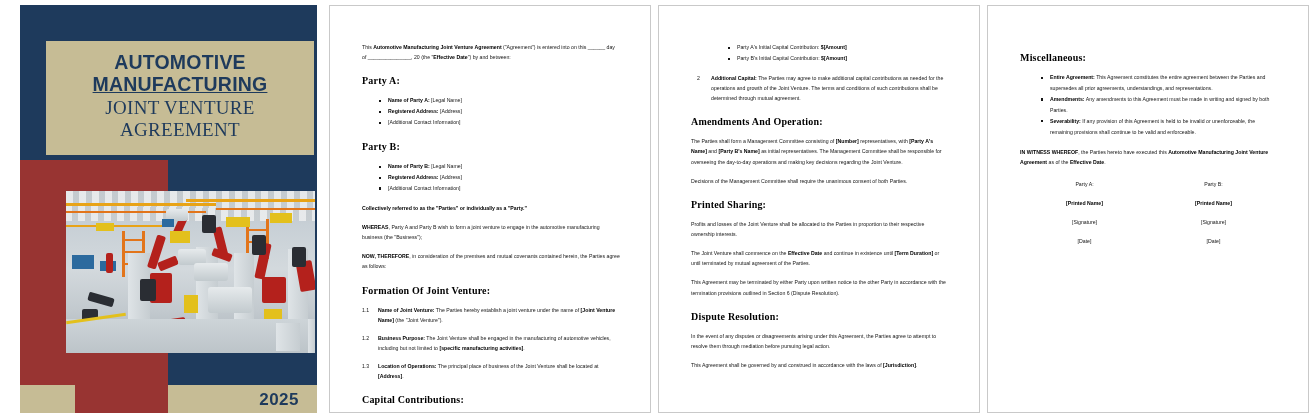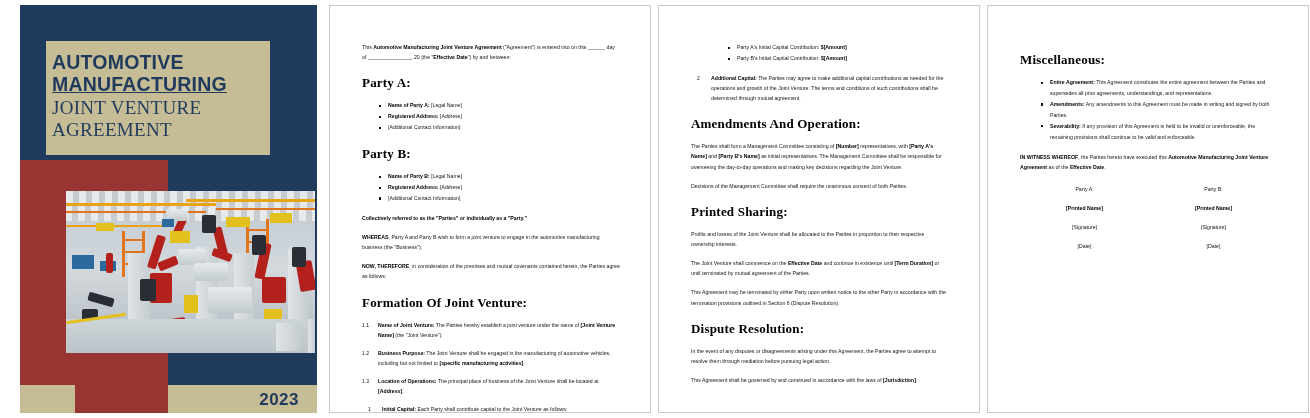--- a/index.html
+++ b/index.html
@@ -62,24 +62,25 @@
     bottom: 3px;
     font-size: 17px;
     font-weight: bold;
     color: #1E3A5C;
     letter-spacing: 0.5px;
   }
   .title-box {
     position: absolute;
     left: 26px;
     top: 36px;
-    width: 224px;
+    width: 268px;
     background: #C6BC95;
     padding: 11px 6px 13px 6px;
     box-sizing: border-box;
+    text-align: center;
   }
   .title-line1 {
     font-family: "Liberation Sans", sans-serif;
     font-size: 19.5px;
     font-weight: bold;
     color: #1E3A5C;
     line-height: 1.12;
     letter-spacing: 0.2px;
   }
   .title-line2 {
@@ -180,21 +181,21 @@
   p.body {
     font-family: "Liberation Sans", sans-serif;
     font-size: 5.2px;
     line-height: 1.95;
     margin: 0 0 9px 0;
     text-align: left;
     color: #161616;
   }
   h2.section {
     font-family: "Liberation Serif", serif;
-    font-size: 13px;
+    font-size: 10px;
     font-weight: bold;
     margin: 13px 0 9px 0;
     color: #000;
     letter-spacing: 0.2px;
   }
   h2.section.first { margin-top: 4px; }
   ul.bullets {
     margin: 0 0 9px 0;
     padding-left: 26px;
     list-style: none;
@@ -361,21 +362,21 @@
       <div class="ph-blue" style="left:96px;top:28px;width:12px;height:8px;"></div>
       <div class="ph-floor"></div>
       <div class="ph-yellow" style="left:0;top:126px;width:60px;height:3px;transform:rotate(-8deg);"></div>
       <div class="ph-robot" style="left:40px;top:62px;width:7px;height:20px;"></div>
       <div class="ph-col" style="left:210px;top:132px;width:24px;height:28px;"></div>
       <div class="ph-col" style="left:242px;top:128px;width:7px;height:34px;"></div>
     </div>
 
     <div class="cover-tan-bottom"></div>
     <div class="cover-red-foot"></div>
-    <div class="cover-year">2023</div>
+    <div class="cover-year">2025</div>
   </div>
 
   <div class="text-page page-2">
     <div class="page-inner">
       <p class="body">This <b>Automotive Manufacturing Joint Venture Agreement</b> ("Agreement") is entered into on this ______ day of _______________, 20 (the "<b>Effective Date</b>") by and between:</p>
 
       <h2 class="section">Party A:</h2>
       <ul class="bullets">
         <li><b>Name of Party A:</b> [Legal Name]</li>
         <li><b>Registered Address:</b> [Address]</li>
@@ -396,20 +397,21 @@
       <p class="body"><b>NOW, THEREFORE</b>, in consideration of the premises and mutual covenants contained herein, the Parties agree as follows:</p>
 
       <h2 class="section">Formation Of Joint Venture:</h2>
 
       <p class="numbered-para"><span class="lbl">1.1</span><b>Name of Joint Venture:</b> The Parties hereby establish a joint venture under the name of <b>[Joint Venture Name]</b> (the "Joint Venture").</p>
 
       <p class="numbered-para"><span class="lbl">1.2</span><b>Business Purpose:</b> The Joint Venture shall be engaged in the manufacturing of automotive vehicles, including but not limited to <b>[specific manufacturing activities]</b>.</p>
 
       <p class="numbered-para"><span class="lbl">1.3</span><b>Location of Operations:</b> The principal place of business of the Joint Venture shall be located at <b>[Address]</b>.</p>
 
+      <h2 class="section">Capital Contributions:</h2>
 
       <ol class="numbered">
         <li><b>Initial Capital:</b> Each Party shall contribute capital to the Joint Venture as follows:</li>
       </ol>
     </div>
   </div>
 
   <div class="text-page page-3">
     <div class="page-inner">
       <ul class="bullets" style="padding-left:46px;">

